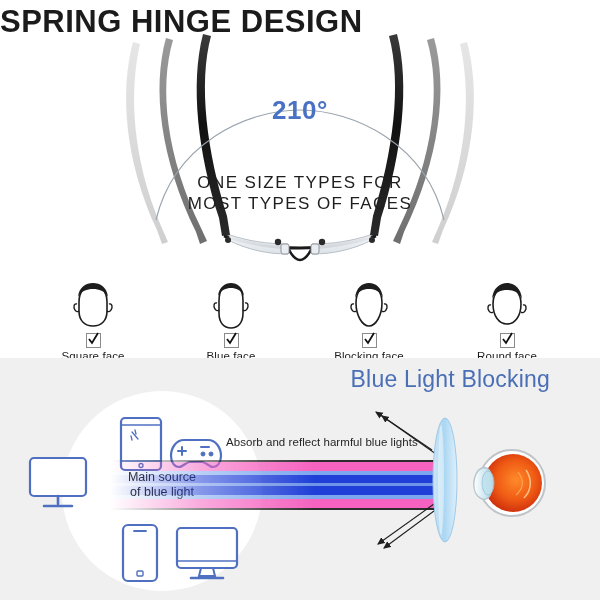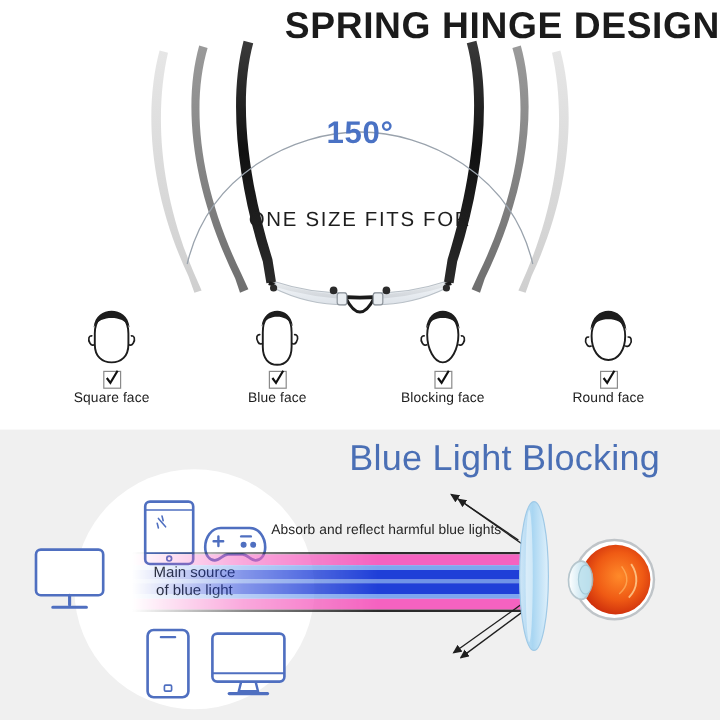--- a/index.html
+++ b/index.html
@@ -6,54 +6,54 @@
   body{
     width:600px;height:600px;overflow:hidden;
     font-family:"Liberation Sans", sans-serif;
     background:#ffffff;
   }
   #page{position:relative;width:600px;height:600px;}
 
   
   .panel-top{position:absolute;left:0;top:0;width:600px;height:358px;background:#ffffff;overflow:hidden;}
   .title{
-    position:absolute;left:0;top:4px;width:600px;text-align:right;
+    position:absolute;left:0;top:4px;width:600px;text-align:left;
     font-size:31px;font-weight:700;letter-spacing:.5px;color:#1b1b1b;
     font-family:"Liberation Sans", sans-serif;
   }
   .angle-label{
     position:absolute;left:0;top:95px;width:600px;text-align:center;
     font-size:26px;font-weight:600;color:#4a72c4;letter-spacing:.5px;
   }
   .center-copy{
     position:absolute;left:0;top:172px;width:600px;text-align:center;
     font-size:17px;font-weight:500;color:#1e1e1e;letter-spacing:1.4px;line-height:21px;
   }
   .center-copy div{white-space:nowrap;}
 
   
   .arc{position:absolute;left:150px;top:104px;width:300px;height:120px;}
 
   
   .glasses{position:absolute;left:0;top:30px;width:600px;height:240px;}
 
   
-  .faces{position:absolute;left:0;top:256px;width:600px;height:82px;
+  .faces{position:absolute;left:0;top:280px;width:600px;height:82px;
     display:flex;justify-content:space-around;align-items:flex-start;padding:0 24px;box-sizing:border-box;}
   .face-cell{width:104px;display:flex;flex-direction:column;align-items:center;}
   .face-ico{width:56px;height:52px;}
   .chk{width:13px;height:13px;border:1px solid #8a8a8a;position:relative;margin-top:1px;background:#fff;}
   .chk svg{position:absolute;left:0px;top:-2px;}
   .face-label{font-size:11.5px;color:#1d1d1d;margin-top:2px;letter-spacing:.1px;white-space:nowrap;}
 
   
   .panel-bot{position:absolute;left:0;top:358px;width:600px;height:242px;background:#f0f0f0;overflow:hidden;}
   .blue-title{
     position:absolute;right:50px;top:8px;
-    font-size:30px;color:#4a6fb5;letter-spacing:.2px;font-weight:400;
+    font-size:23px;color:#4a6fb5;letter-spacing:.2px;font-weight:400;
   }
   .white-circle{
     position:absolute;left:62px;top:33px;width:200px;height:200px;border-radius:50%;
     background:#ffffff;
   }
   .dev{position:absolute;stroke:#4f6fc0;}
   .main-src{
     position:absolute;left:97px;top:112px;width:130px;text-align:center;
     font-size:12.5px;color:#2b2b2b;line-height:15px;
   }
@@ -129,24 +129,25 @@
         <circle cx="322" cy="212" r="3.2" fill="#2b2b2b"></circle>
         <circle cx="228" cy="210" r="3" fill="#2b2b2b"></circle>
         <circle cx="372" cy="210" r="3" fill="#2b2b2b"></circle>
       </g>
     </svg>
 
     <svg class="arc" viewBox="0 0 300 120">
       <path d="M6,116 C24,40 96,6 150,6 C204,6 276,40 294,116" fill="none" stroke="#9aa3ad" stroke-width="1.1"></path>
     </svg>
 
-    <div class="angle-label">150°</div>
+    <div class="angle-label">210°</div>
 
     <div class="center-copy">
-      <div>ONE SIZE FITS FOR</div>
+      <div>ONE SIZE TYPES FOR</div>
+      <div>MOST TYPES OF FACES</div>
     </div>
 
     <div class="faces">
 
       <div class="face-cell">
         <svg class="face-ico" viewBox="0 0 56 52">
           <path d="M14,22 C14,11 20,5 28,5 C36,5 42,11 42,22 L42,31 C42,41 36,46 28,46 C20,46 14,41 14,31 Z" fill="#fff" stroke="#1d1d1d" stroke-width="1.6"></path>
           <path d="M13,17 C14,7 21,3 28,3 C35,3 42,7 43,17 C40,11 34,9 28,9 C22,9 16,11 13,17 Z" fill="#1d1d1d"></path>
           <path d="M12,24 C9,23 8,27 10,30 C11,32 13,32 14,31" fill="none" stroke="#1d1d1d" stroke-width="1.4"></path>
           <path d="M44,24 C47,23 48,27 46,30 C45,32 43,32 42,31" fill="none" stroke="#1d1d1d" stroke-width="1.4"></path>

